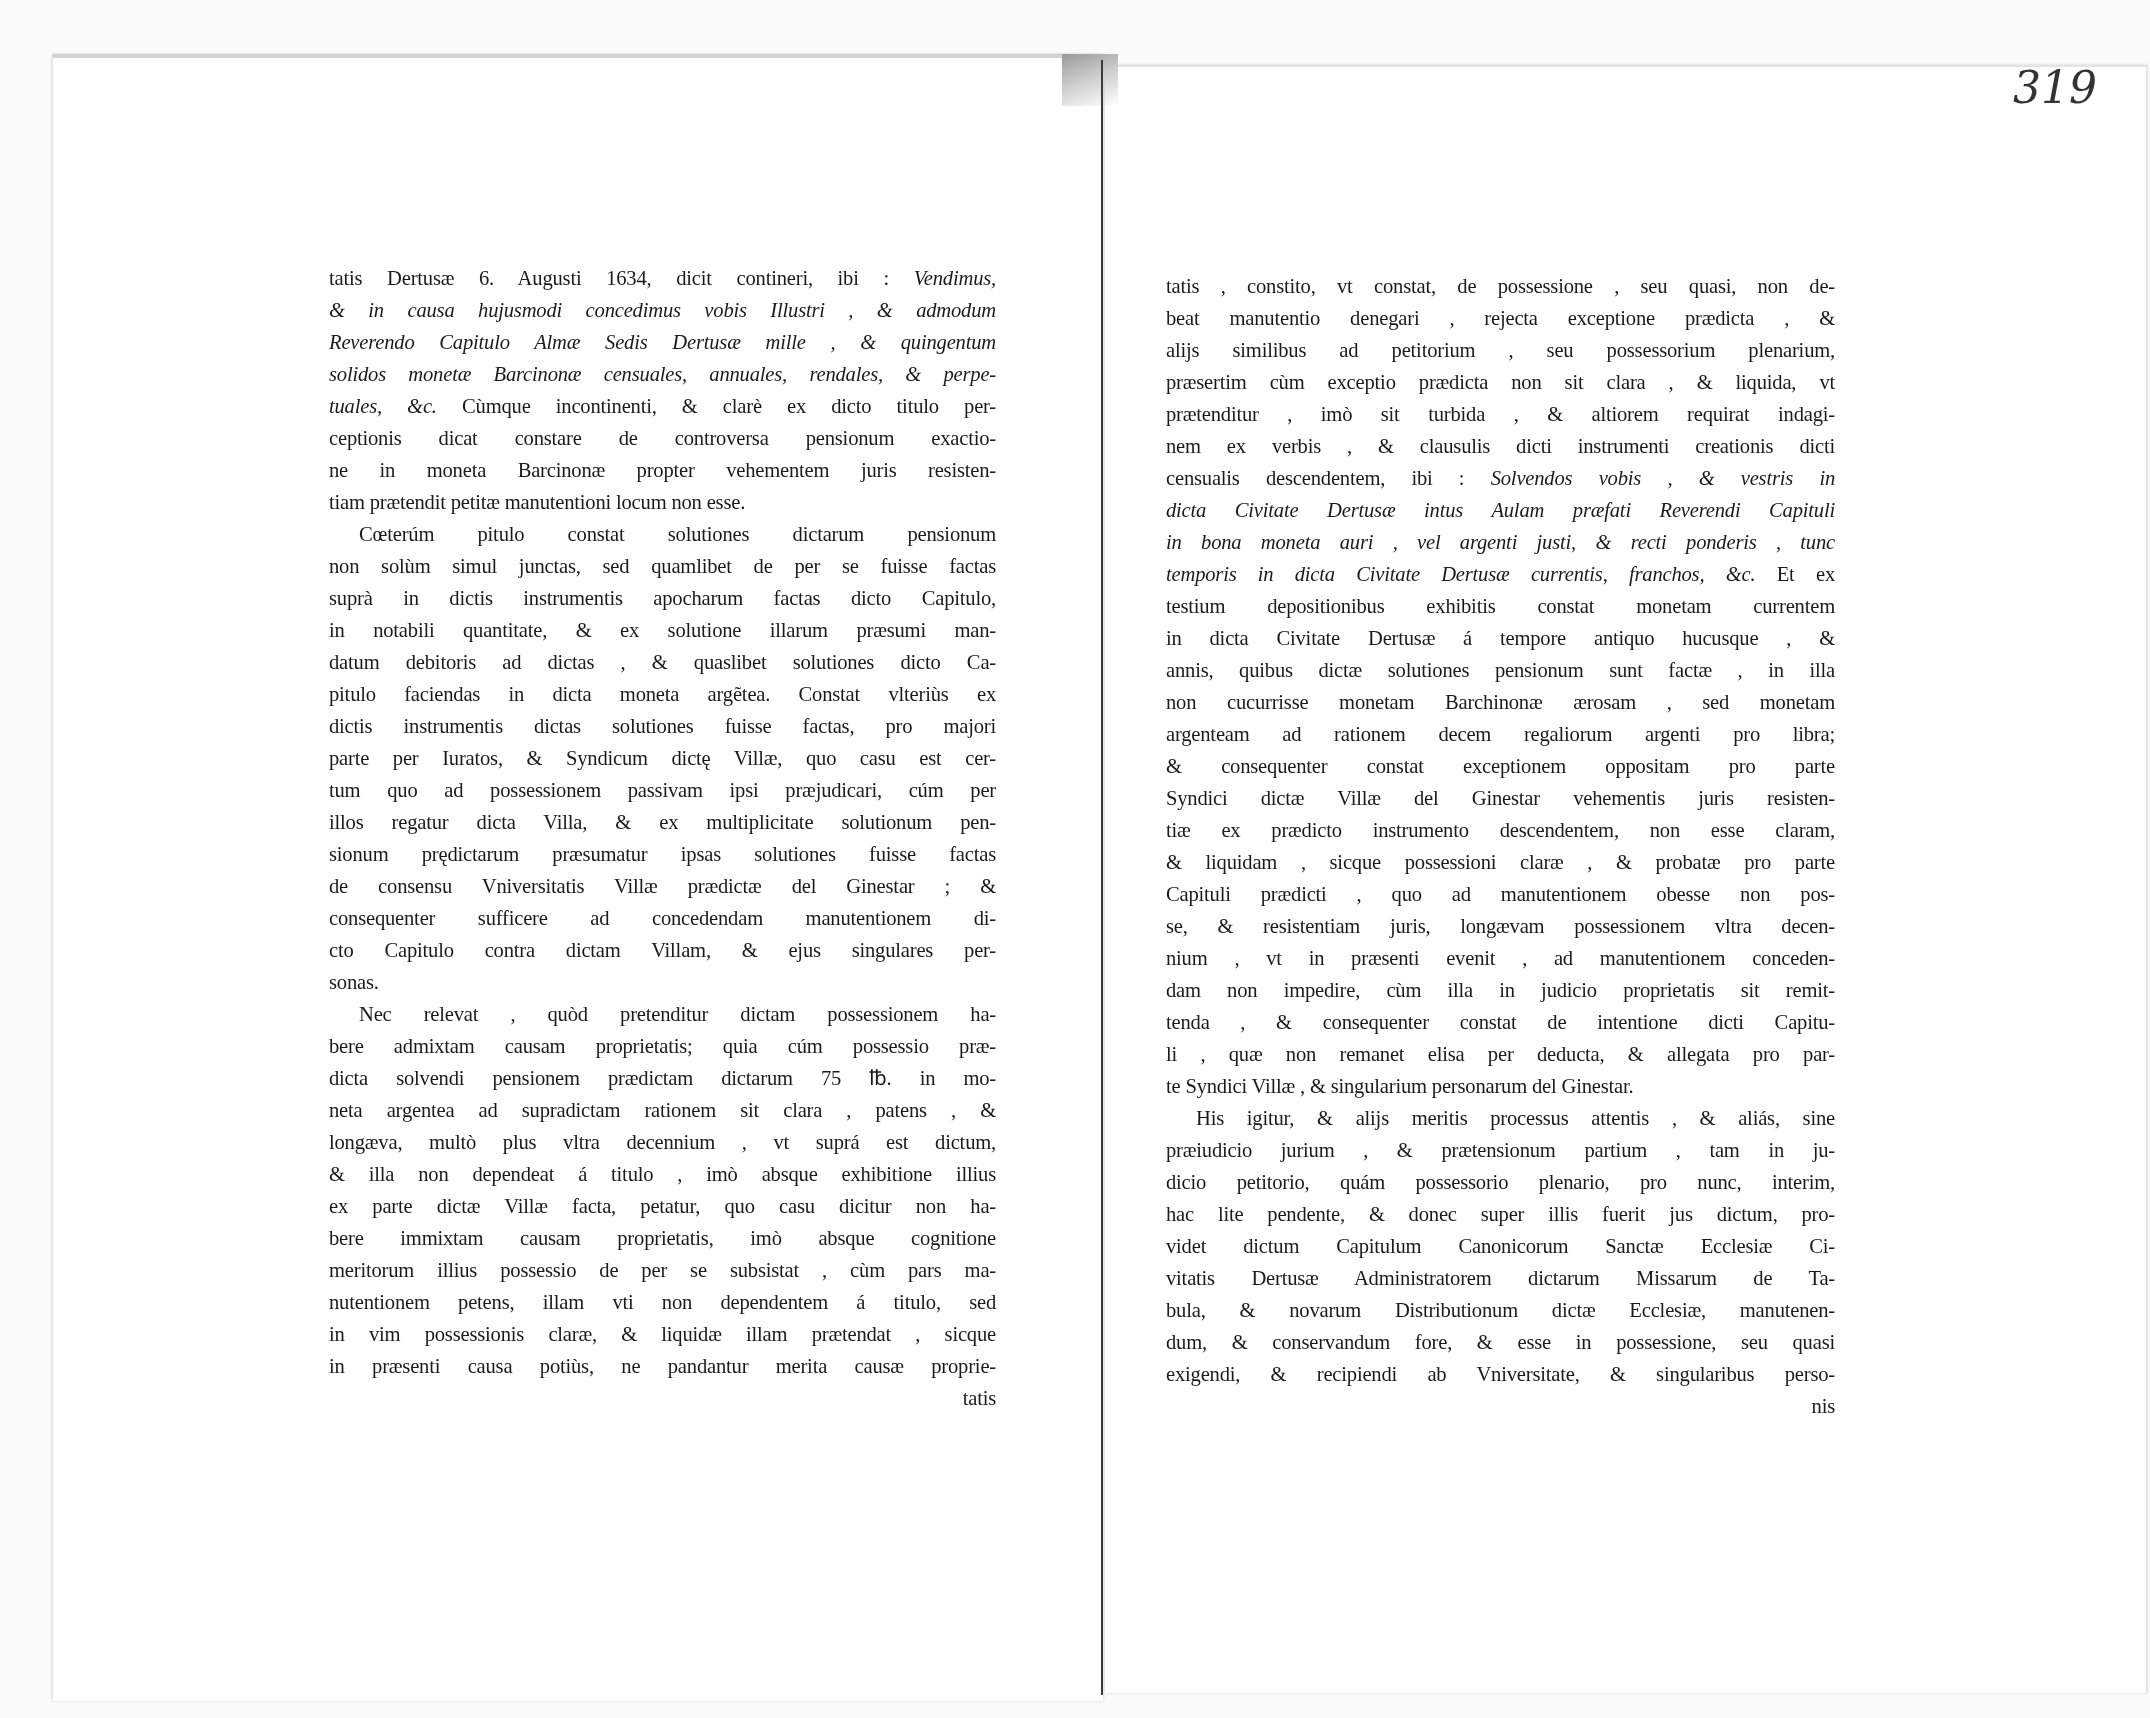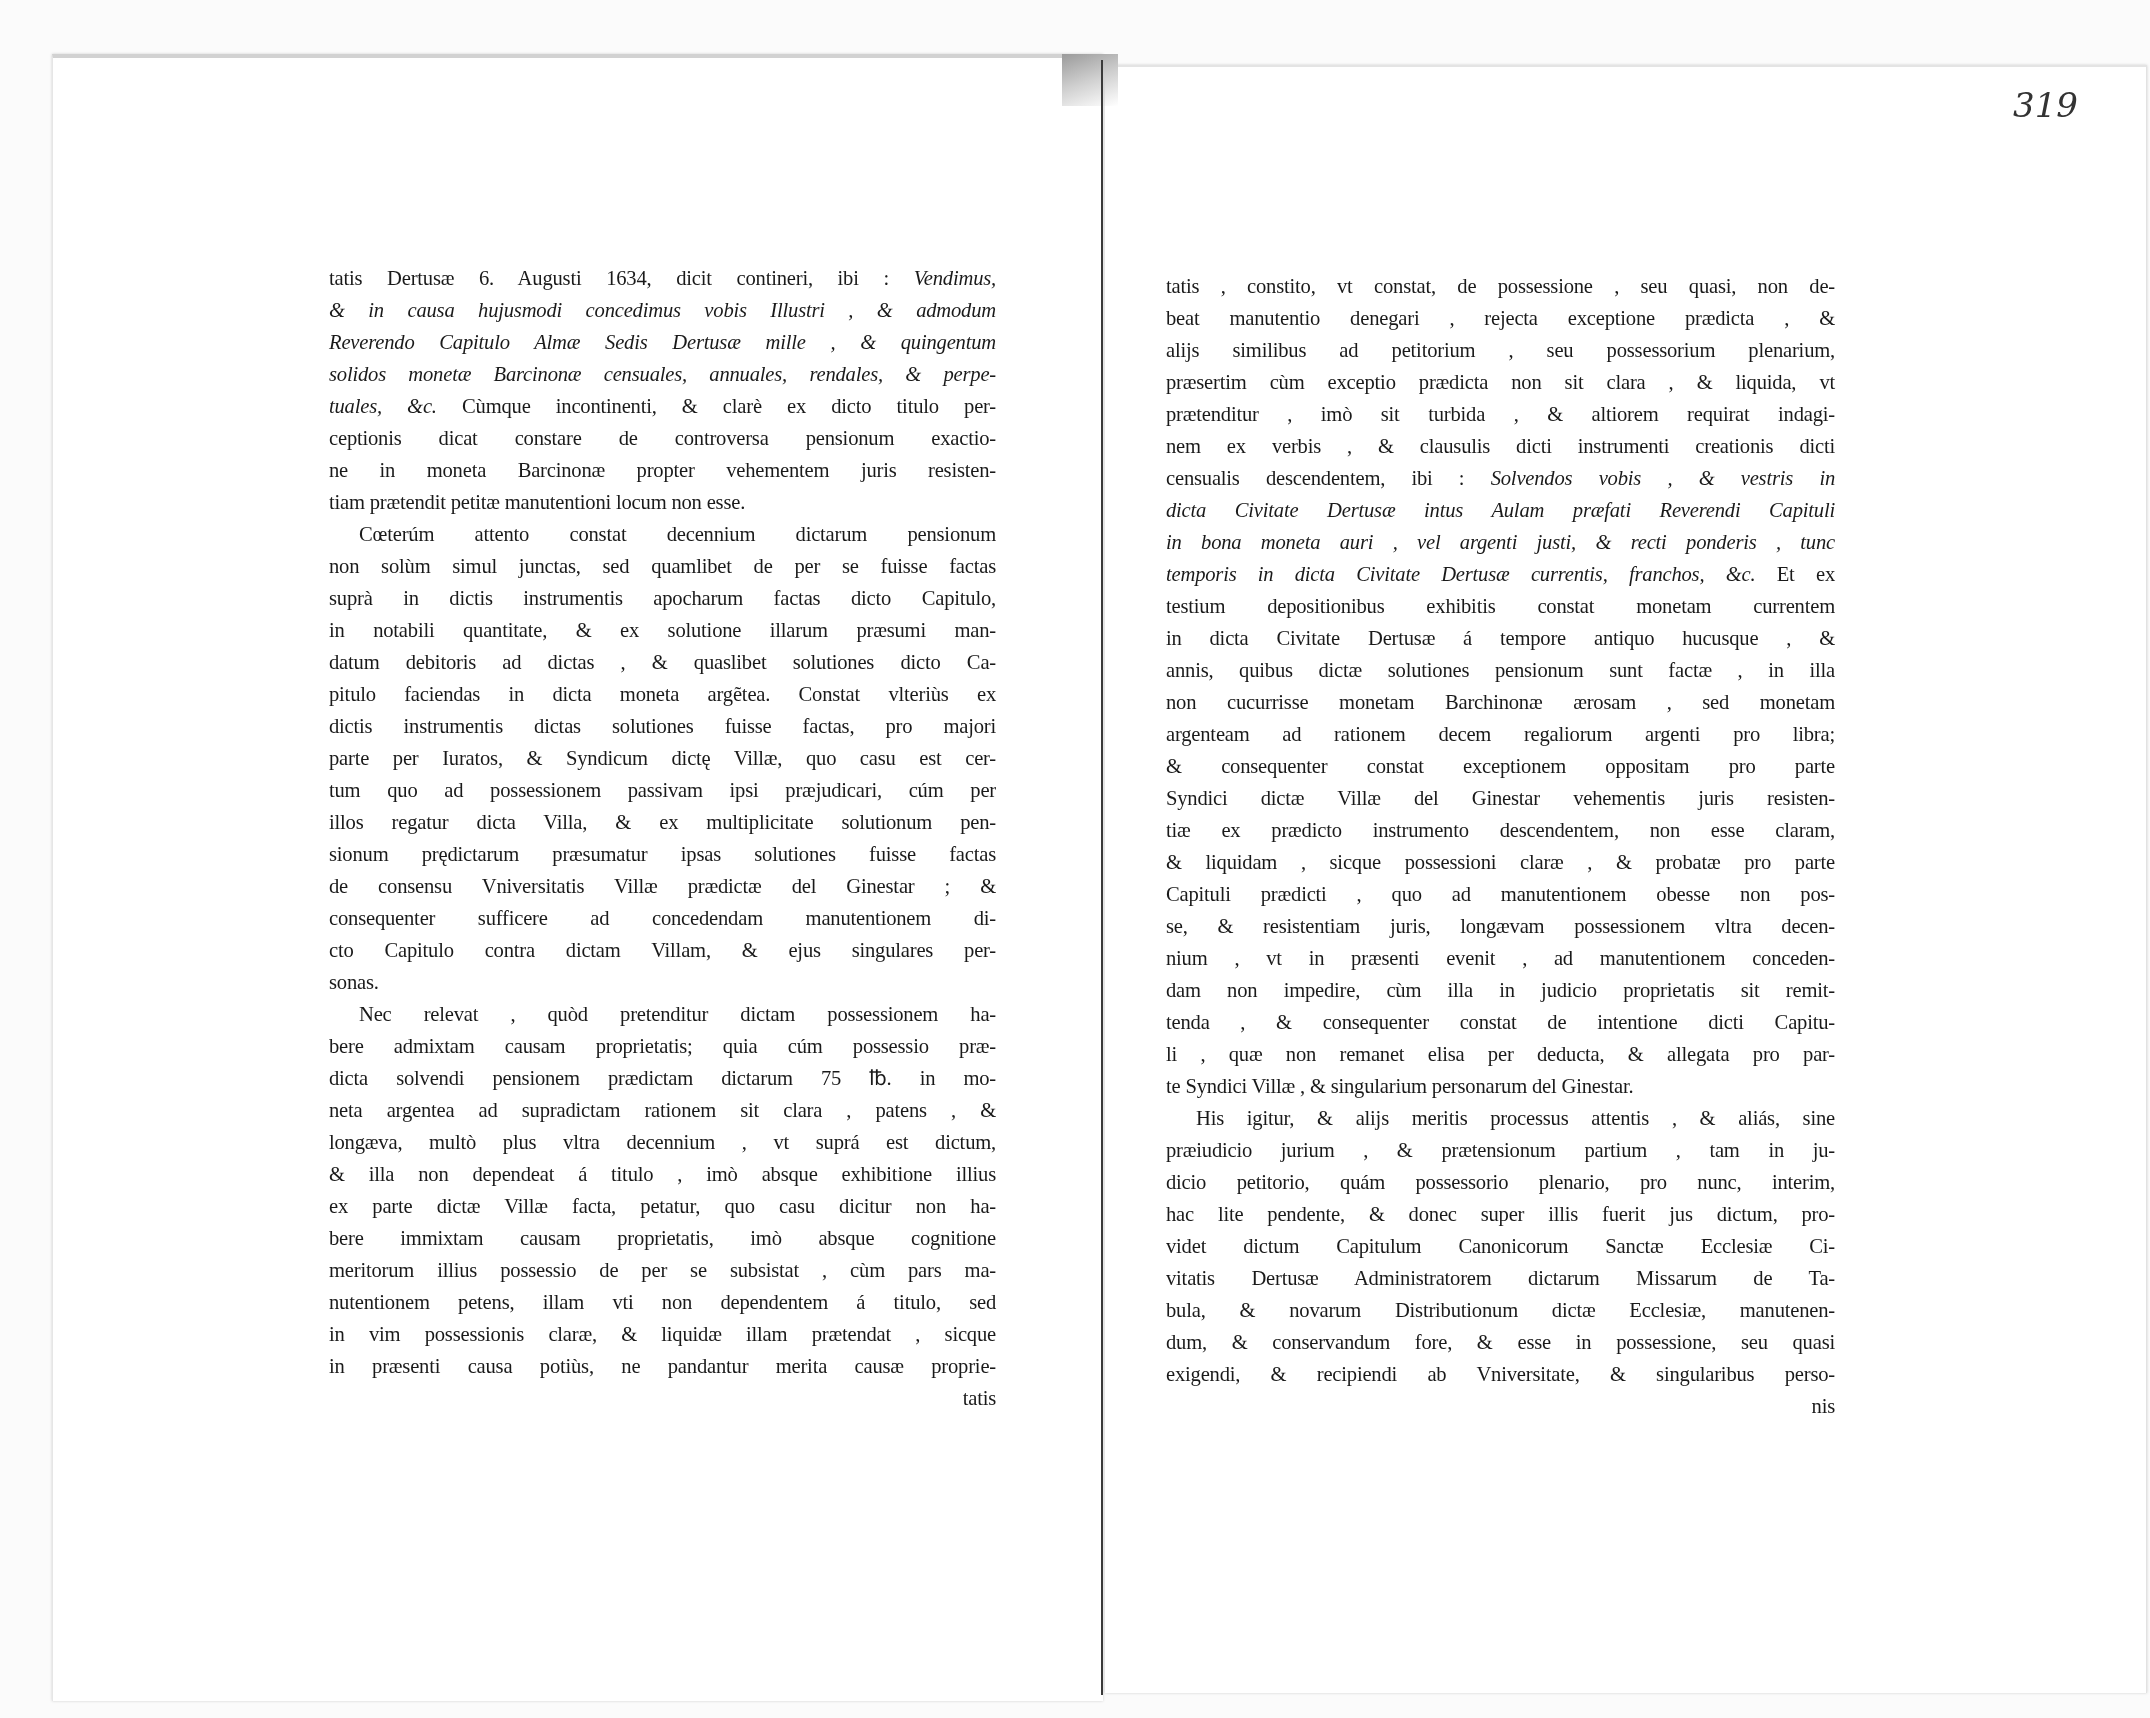--- a/index.html
+++ b/index.html
@@ -39,23 +39,23 @@
     letter-spacing: -0.2px;
   }
   #col-left  { left: 329px;  top: 262px; width: 667px; }
   #col-right { left: 1166px; top: 270px; width: 669px; }
   .line { white-space: nowrap; text-align: justify; text-align-last: justify; display: block; height: 32px; }
   .line.last { text-align-last: left; }
   .line.indent { padding-left: 30px; }
   .line.catch { text-align-last: right; }
   .it { font-style: italic; }
   .page-number {
-    position: absolute; left: 2013px; top: 85px;
+    position: absolute; left: 2013px; top: 62px;
     font-family: "DejaVu Serif", serif; font-style: italic;
-    font-size: 34px; color: #333;
+    font-size: 44px; color: #333;
   }
 </style>
 </head>
 <body>
 
 <div class="page" id="page-left"></div>
 <div class="page" id="page-right"></div>
 <div class="fold-shadow"></div>
 <div class="gutter"></div>
 
@@ -63,21 +63,21 @@
 
 <div class="column" id="col-left">
     <span class="line"><span>tatis Dertusæ 6. Augusti 1634, dicit contineri, ibi : </span><span class="it">Vendimus,</span></span>
     <span class="line"><span class="it">&amp; in causa hujusmodi concedimus vobis Illustri , &amp; admodum</span></span>
     <span class="line"><span class="it">Reverendo Capitulo Almæ Sedis Dertusæ mille , &amp; quingentum</span></span>
     <span class="line"><span class="it">solidos monetæ Barcinonæ censuales, annuales, rendales, &amp; perpe-</span></span>
     <span class="line"><span class="it">tuales, &amp;c.</span><span> Cùmque incontinenti, &amp; clarè ex dicto titulo per-</span></span>
     <span class="line"><span>ceptionis dicat constare de controversa pensionum exactio-</span></span>
     <span class="line"><span>ne in moneta Barcinonæ propter vehementem juris resisten-</span></span>
     <span class="line last"><span>tiam prætendit petitæ manutentioni locum non esse.</span></span>
-    <span class="line indent"><span>Cœterúm attento constat decennium dictarum pensionum</span></span>
+    <span class="line indent"><span>Cœterúm pitulo constat solutiones dictarum pensionum</span></span>
     <span class="line"><span>non solùm simul junctas, sed quamlibet de per se fuisse factas</span></span>
     <span class="line"><span>suprà in dictis instrumentis apocharum factas dicto Capitulo,</span></span>
     <span class="line"><span>in notabili quantitate, &amp; ex solutione illarum præsumi man-</span></span>
     <span class="line"><span>datum debitoris ad dictas , &amp; quaslibet solutiones dicto Ca-</span></span>
     <span class="line"><span>pitulo faciendas in dicta moneta argẽtea. Constat vlteriùs ex</span></span>
     <span class="line"><span>dictis instrumentis dictas solutiones fuisse factas, pro majori</span></span>
     <span class="line"><span>parte per Iuratos, &amp; Syndicum dictę Villæ, quo casu est cer-</span></span>
     <span class="line"><span>tum quo ad possessionem passivam ipsi præjudicari, cúm per</span></span>
     <span class="line"><span>illos regatur dicta Villa, &amp; ex multiplicitate solutionum pen-</span></span>
     <span class="line"><span>sionum prędictarum præsumatur ipsas solutiones fuisse factas</span></span>

